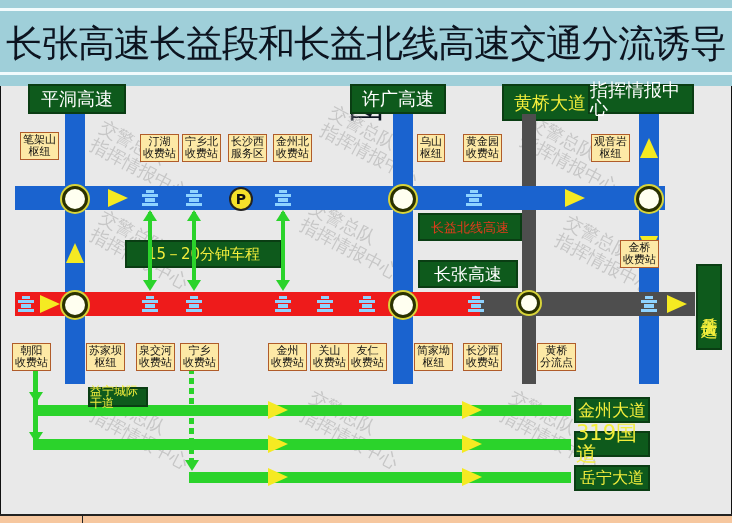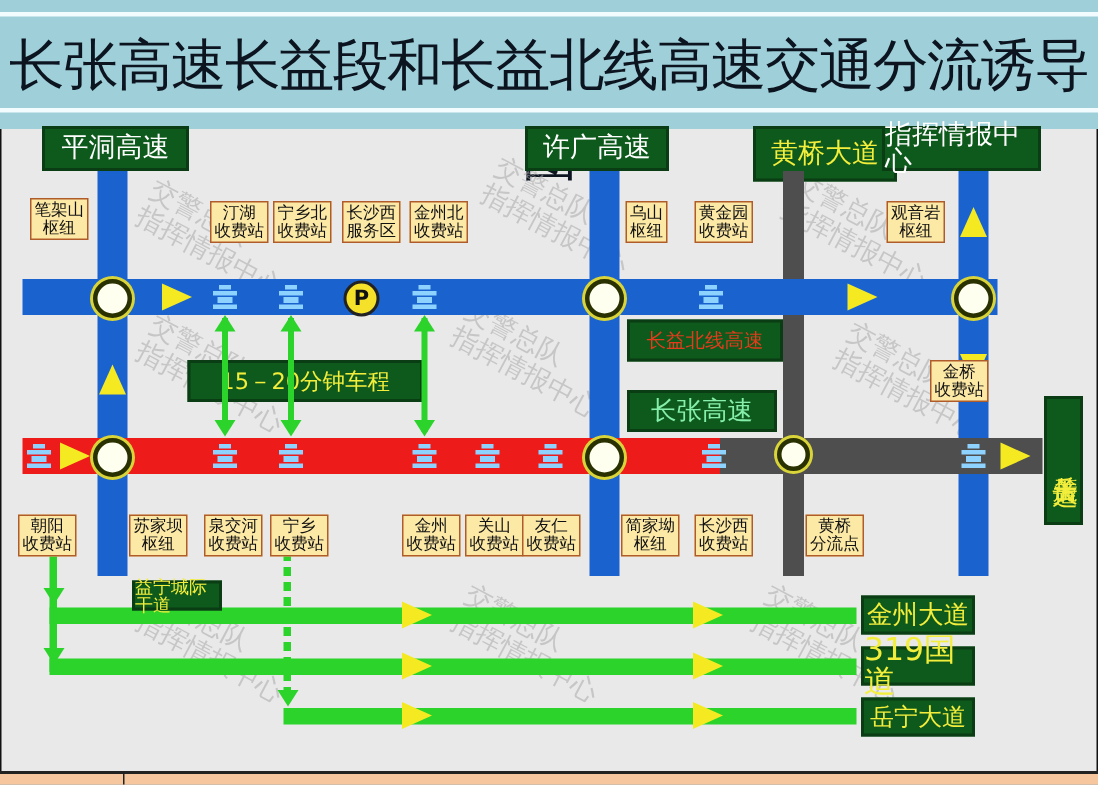--- a/index.html
+++ b/index.html
@@ -65,21 +65,21 @@
 <div class="road-blue" style="left:65px;top:114px;width:20px;height:270px"></div>
 <div class="road-blue" style="left:393px;top:114px;width:20px;height:270px"></div>
 <div class="road-dark" style="left:522px;top:114px;width:14px;height:270px"></div>
 <div class="road-blue" style="left:639px;top:114px;width:20px;height:270px"></div>
 
 <div class="road-blue" style="left:15px;top:186px;width:650px;height:24px"></div>
 <div class="road-red" style="left:15px;top:292px;width:470px;height:24px"></div>
 <div class="road-dark" style="left:480px;top:292px;width:215px;height:24px"></div>
 
 <div class="sign" style="left:418px;top:213px;width:104px;height:28px;color:#e33b1c;font-size:13px">长益北线高速</div>
-<div class="sign" style="left:418px;top:260px;width:100px;height:28px;color:#86efac;font-size:17px">长张高速</div>
+<div class="sign" style="left:418px;top:260px;width:100px;height:28px;color:#ffffff;font-size:17px">长张高速</div>
 <div class="sign yellow" style="left:125px;top:240px;width:157px;height:28px;font-size:15px">15－20分钟车程</div>
 <div class="sign yellow" style="left:696px;top:264px;width:26px;height:86px;font-size:17px;writing-mode:vertical-rl;letter-spacing:2px">岳麓大道</div>
 
 <div class="road-green" style="left:148px;top:212px;width:4px;height:76px"></div>
 <div class="garrow-u" style="left:143px;top:210px"></div>
 <div class="garrow-d" style="left:143px;top:280px"></div>
 <div class="road-green" style="left:192px;top:212px;width:4px;height:76px"></div>
 <div class="garrow-u" style="left:187px;top:210px"></div>
 <div class="garrow-d" style="left:187px;top:280px"></div>
 <div class="road-green" style="left:281px;top:212px;width:4px;height:76px"></div>

